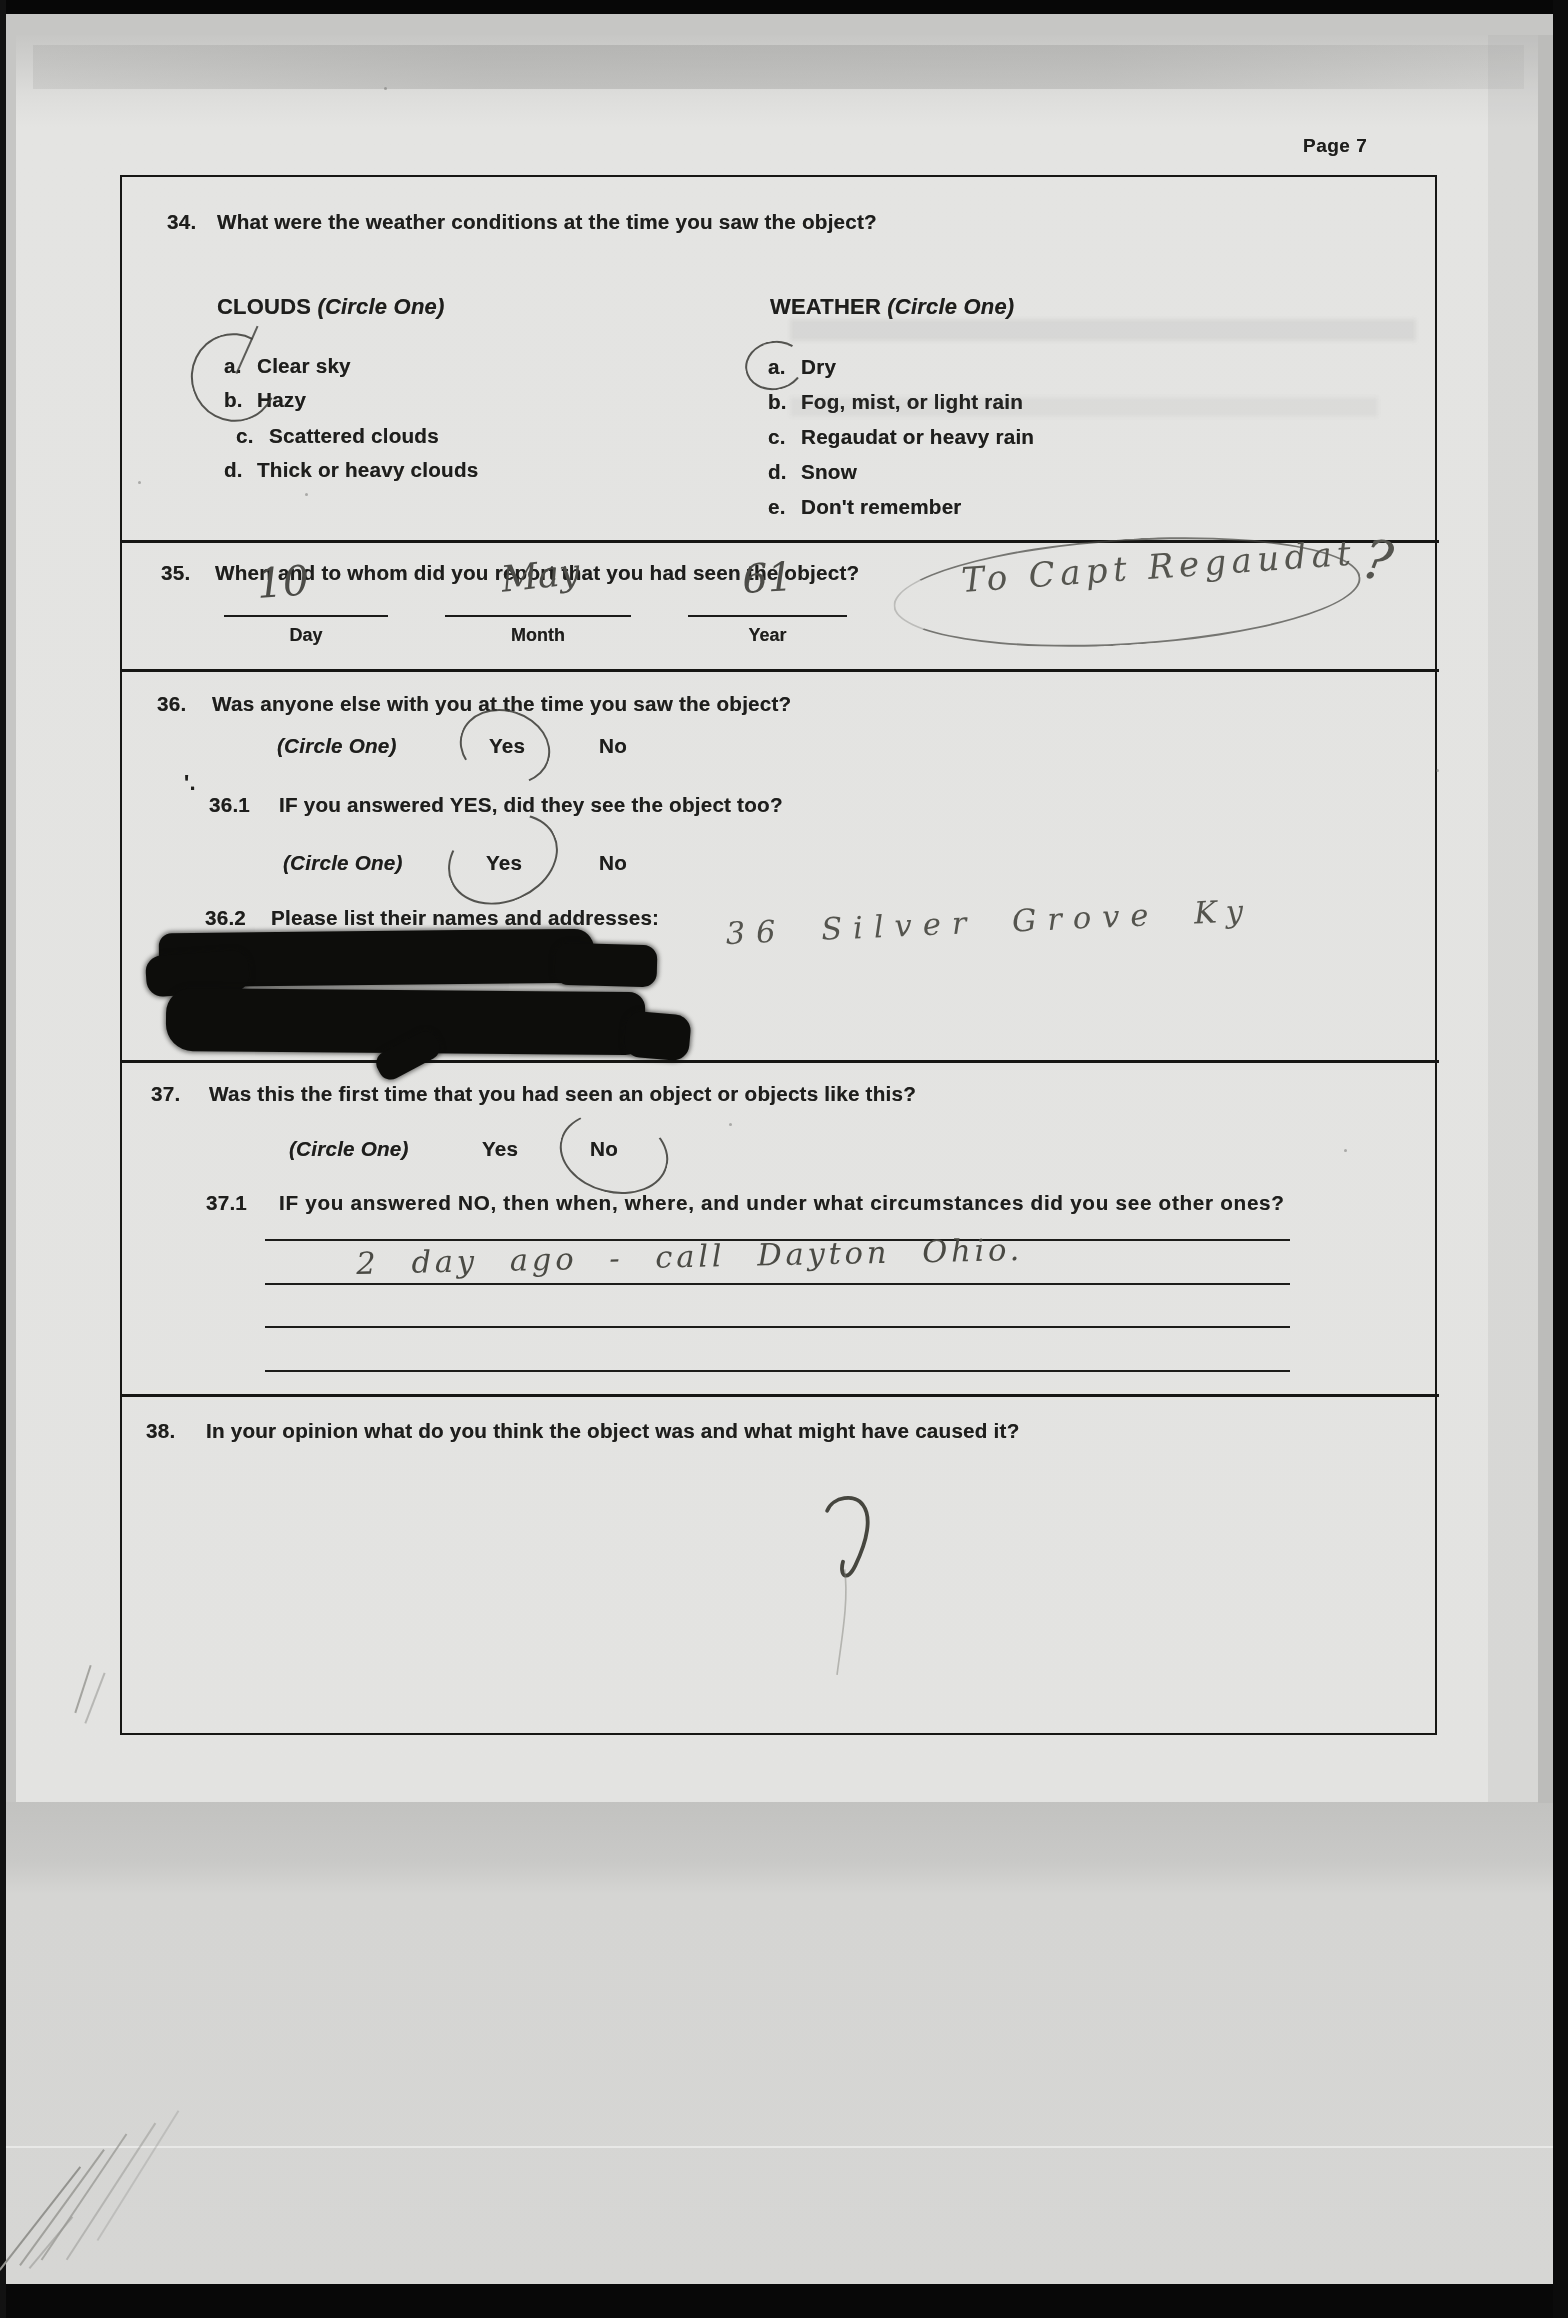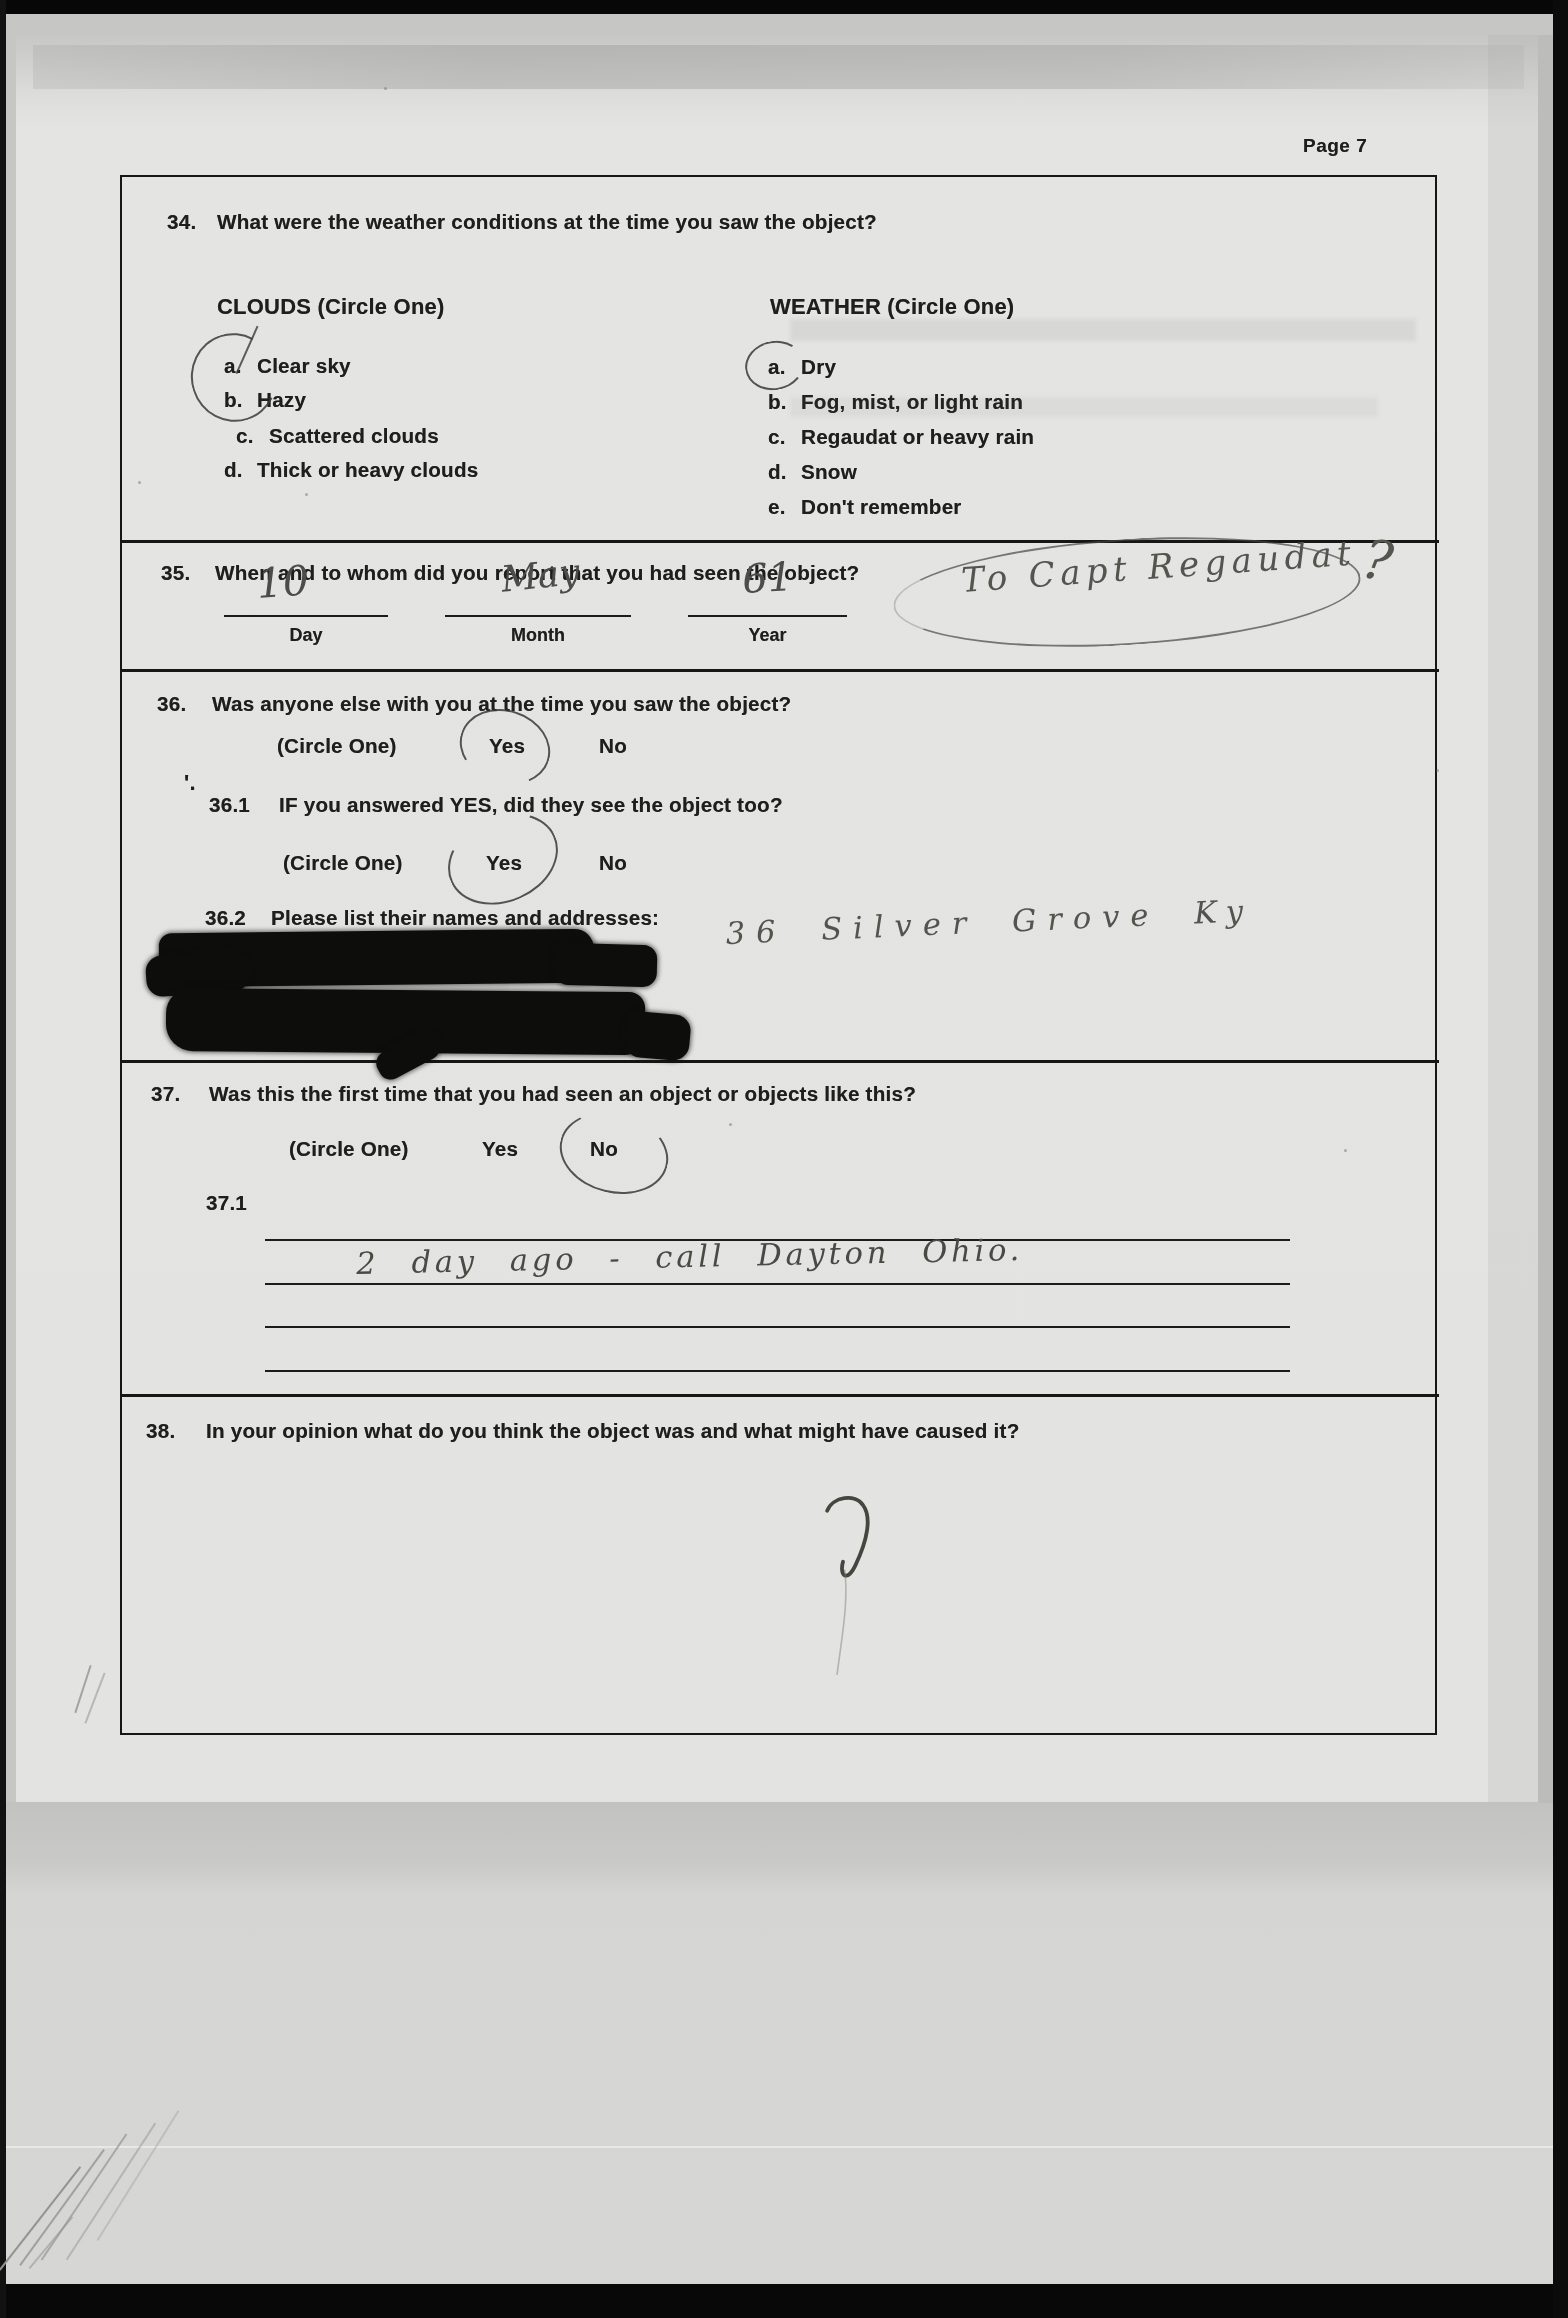--- a/index.html
+++ b/index.html
@@ -21,21 +21,21 @@
   .crease{position:absolute;left:6px;top:2146px;width:1547px;height:1.6px;background:rgba(248,248,246,.55);}
   .right-sliver{position:absolute;left:1538px;top:35px;width:14.7px;height:1768px;background:#bcbcba;}
   .right-shade{position:absolute;left:1488px;top:35px;width:50px;height:1767px;background:rgba(160,160,158,.18);}
   
   .box{position:absolute;left:120px;top:175px;width:1313px;height:1556px;border:2.7px solid #161614;}
   .hdiv{position:absolute;left:120px;width:1319px;height:2.7px;background:#161614;}
   .div1{top:540px}.div2{top:669px}.div3{top:1060px}.div4{top:1394px}
   
   .t{position:absolute;font-weight:bold;font-size:20.7px;line-height:1.15;letter-spacing:0.2px;
      color:#1e1e1c;text-shadow:0 0 0.5px rgba(25,25,23,.55);white-space:nowrap;}
-  .hint{}
+  .hint{font-style:italic;}
   .hdr{font-size:22px;}
   .page-label{left:1303px;top:135px;font-size:19px;letter-spacing:0.5px;}
   .q34-num{left:167px;top:210px}.q34-q{left:217px;top:210px}
   .clouds-h{left:217px;top:294px}.weather-h{left:770px;top:294px}
   .opt .ltr{display:inline-block;width:33px;}
   .co-0{left:224px;top:354px}.co-1{left:224px;top:388px}.co-2{left:236px;top:424px}.co-3{left:224px;top:458px}
   .wo-0{left:768px;top:355px}.wo-1{left:768px;top:390px}.wo-2{left:768px;top:425px}.wo-3{left:768px;top:460px}.wo-4{left:768px;top:495px}
   .q35-num{left:161px;top:561px}.q35-q{left:215px;top:561px}
   .uline{position:absolute;height:2.2px;background:#1b1b19;top:615px;}
   .line-day{left:224px;width:164px}.line-month{left:445px;width:186px}.line-year{left:688px;width:159px}
@@ -187,20 +187,21 @@
   <div class="hw hw-names">36 Silver Grove Ky</div>
 
   <div class="t q37-num">37.</div>
   <div class="t q37-q">Was this the first time that you had seen an object or objects like this?</div>
   <div class="t hint q37-hint">(Circle One)</div>
   <div class="t q37-yes">Yes</div>
   <div class="t q37-no">No</div>
   <div class="oval oval-37"></div>
 
   <div class="t q371-num">37.1</div>
+  <div class="t q371-q">IF you answered NO, then when, where, and under what circumstances did you see other ones?</div>
   <div class="aline al-0"></div>
   <div class="aline al-1"></div>
   <div class="aline al-2"></div>
   <div class="aline al-3"></div>
   <div class="hw hw-371">2 day ago - call Dayton Ohio.</div>
 
   <div class="t q38-num">38.</div>
   <div class="t q38-q">In your opinion what do you think the object was and what might have caused it?</div>
   <svg class="q38-squiggle" width="87" height="188" viewBox="0 0 160 345">
     <path d="M28 34 C 38 8, 80 2, 94 24 C 110 46, 102 88, 80 134 C 64 168, 50 152, 57 128" fill="none" stroke="#46463f" stroke-width="7" stroke-linecap="round"></path>

